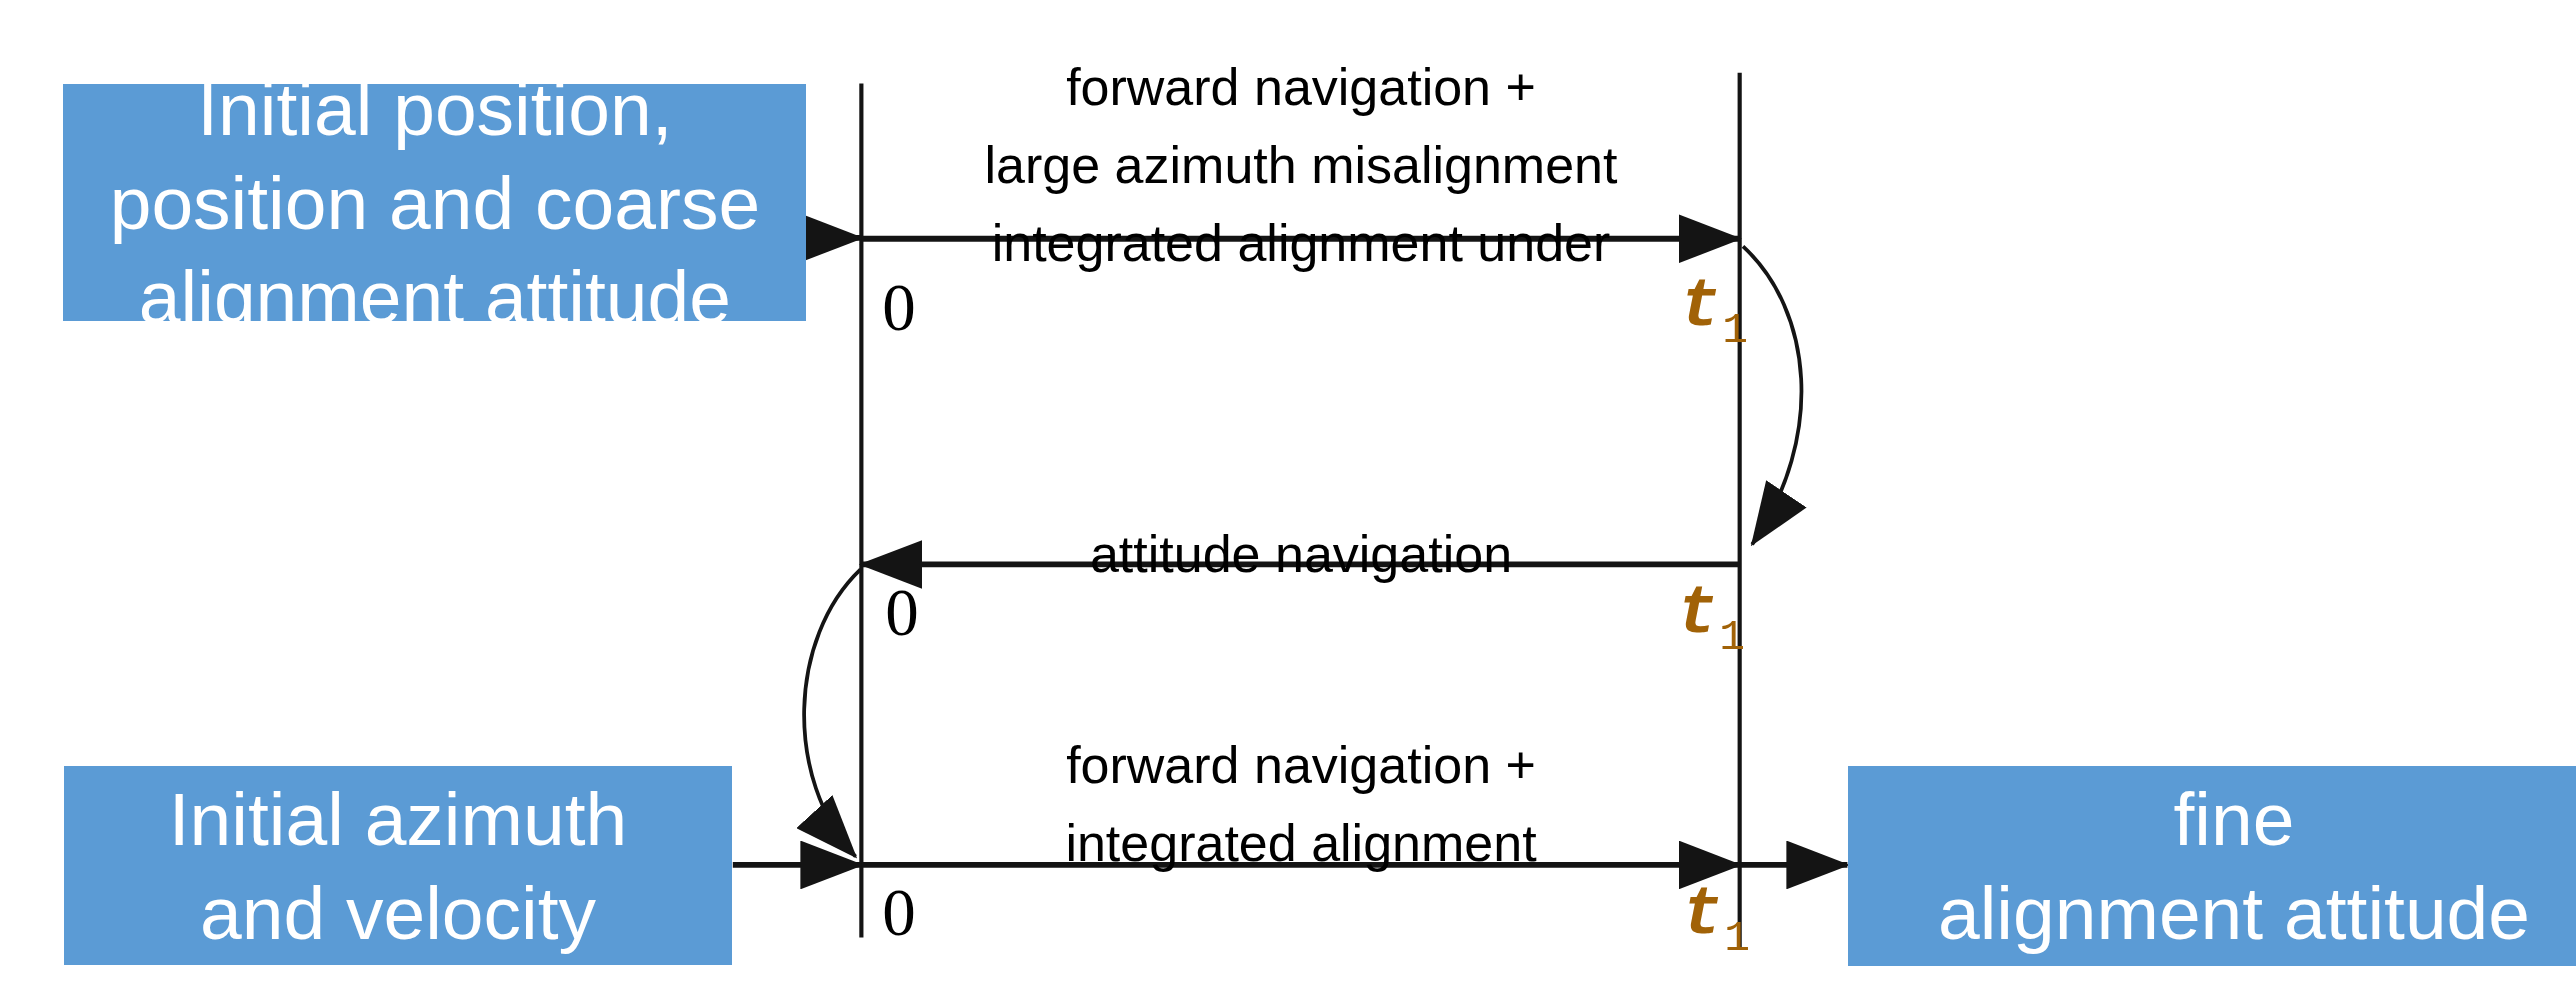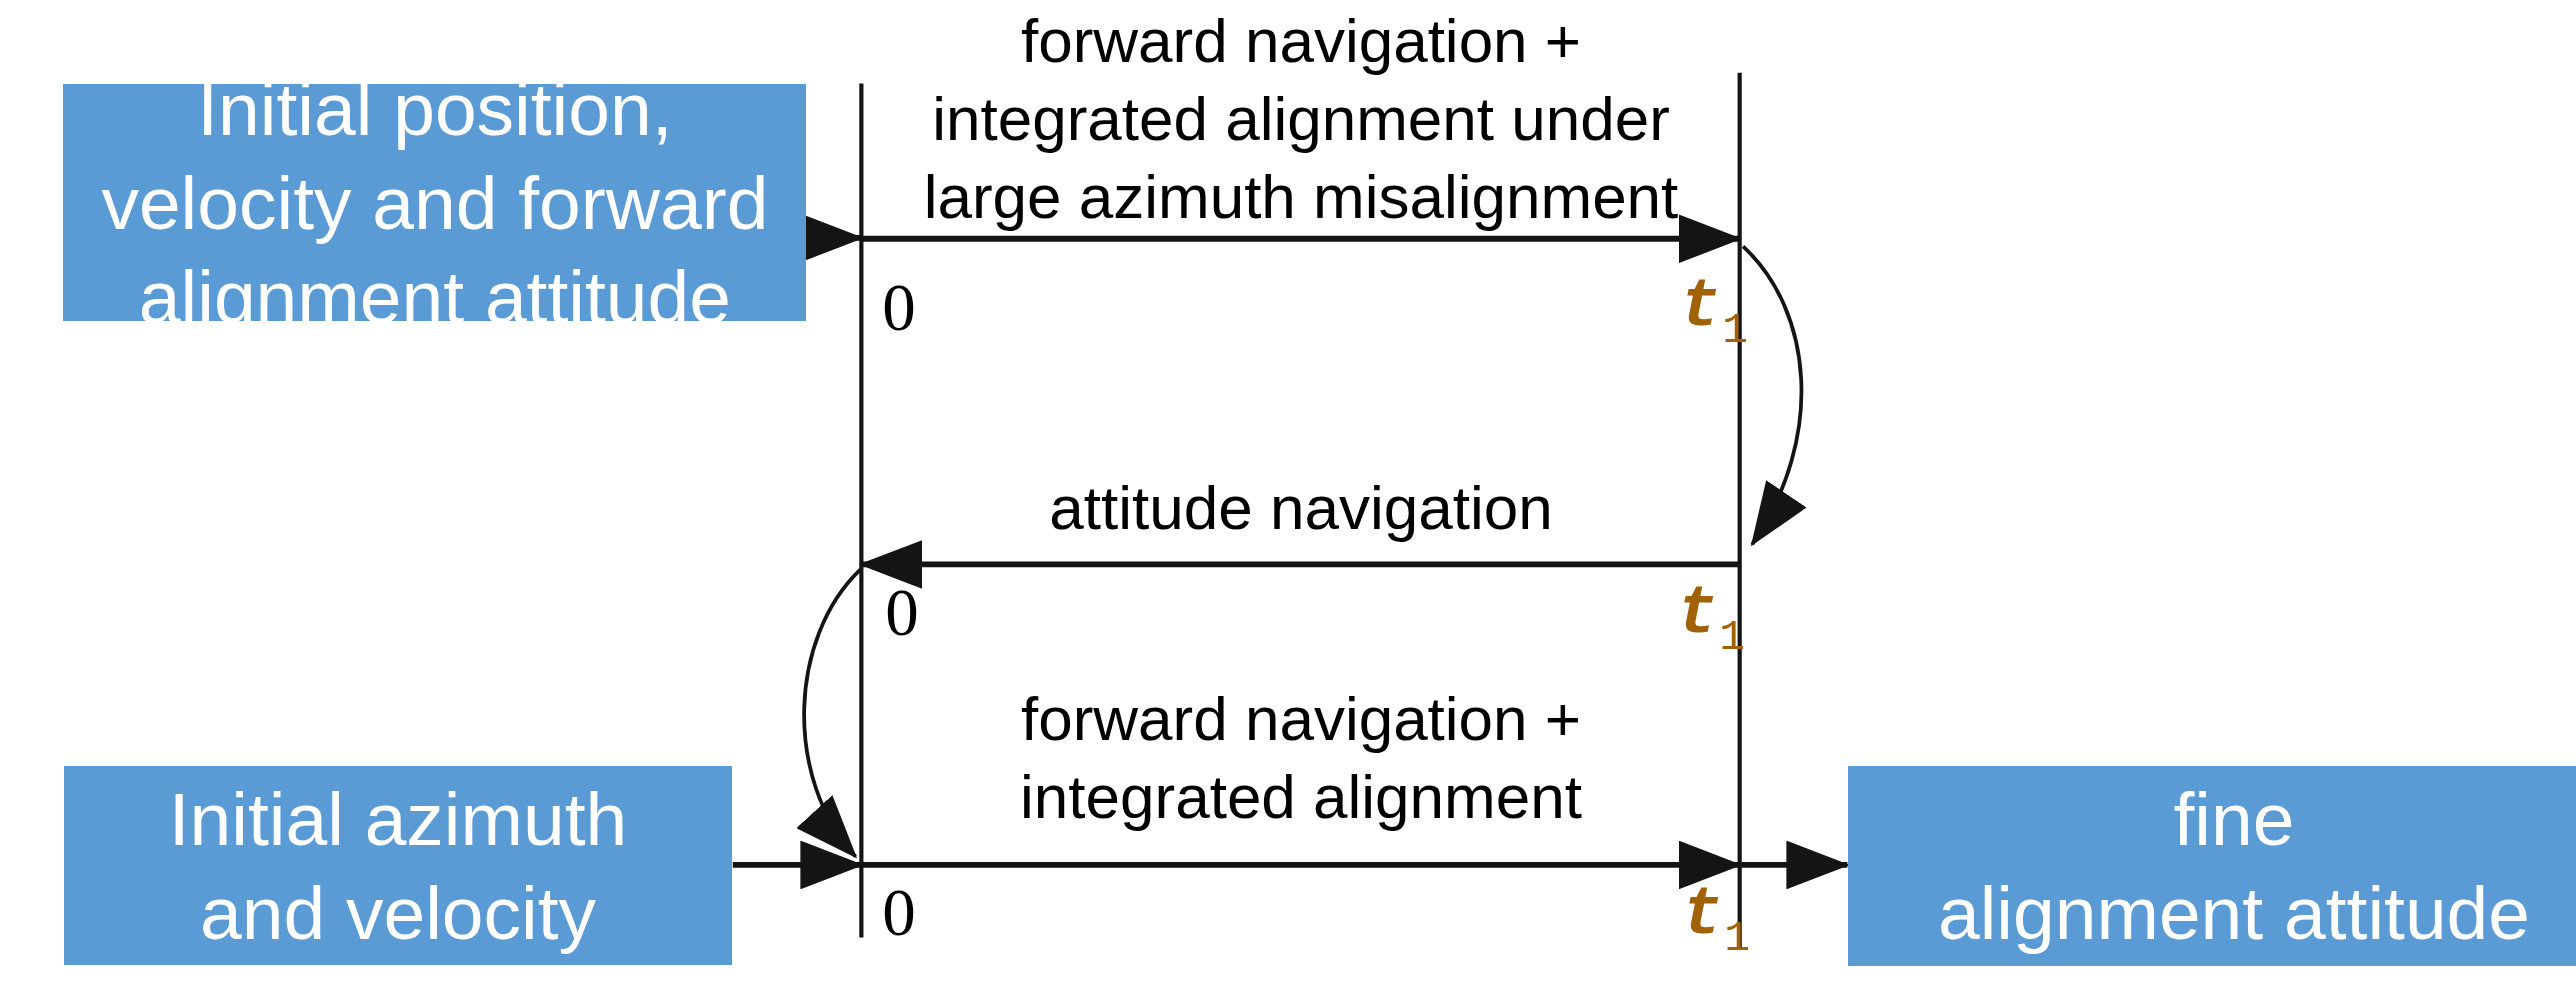--- a/index.html
+++ b/index.html
@@ -35,23 +35,24 @@
   }
   #box-initial-coarse { left: 23.4px;   top: 84px; width: 743px; height: 237px; margin-left: 40px; }
   #box-initial-pv     { left: 64px;   top: 766px; width: 668px; height: 199px; }
   #box-fine           { left: 1848px; top: 766px; width: 708px; height: 200px; padding-left: 32px; }
 
   .plabel {
     position: absolute;
     transform: translate(-50%, -50%);
     text-align: center;
     color: #000000;
-    font-size: 62px;
+    font-size: 52px;
     line-height: 78px;
     white-space: nowrap;
+    margin-top: 46px;
   }
   #plabel-top    { left: 1301px; top: 119px; }
   #plabel-middle { left: 1301px; top: 508px; }
   #plabel-bottom { left: 1301px; top: 758px; }
 
   .zero {
     position: absolute;
     transform: translate(-50%, -50%);
     font-family: "Liberation Serif", serif;
     font-size: 67px;
@@ -109,38 +110,38 @@
 
     <line class="shaft" x1="2083" y1="1036" x2="2212" y2="1036" marker-end="url(#ah)"></line>
 
     <path class="curve" d="M 2087 295 C 2170 372, 2186 522, 2098 652" marker-end="url(#ah)"></path>
 
     <path class="curve" d="M 1030 682 C 944 764, 938 932, 1024 1026" marker-end="url(#ah)"></path>
   </svg>
 
   <div class="box" id="box-initial-coarse">
     <div>Initial position,</div>
-    <div>velocity and forward</div>
+    <div>position and coarse</div>
     <div>alignment attitude</div>
   </div>
 
   <div class="box" id="box-initial-pv">
     <div>Initial azimuth</div>
     <div>and velocity</div>
   </div>
 
   <div class="box" id="box-fine">
     <div>fine</div>
     <div>alignment attitude</div>
   </div>
 
   <div class="plabel" id="plabel-top">
     <div>forward navigation +</div>
+    <div>large azimuth misalignment</div>
     <div>integrated alignment under</div>
-    <div>large azimuth misalignment</div>
   </div>
 
   <div class="plabel" id="plabel-middle">attitude navigation</div>
 
   <div class="plabel" id="plabel-bottom">
     <div>forward navigation +</div>
     <div>integrated alignment</div>
   </div>
 
   <div class="zero" id="zero-top">0</div>

